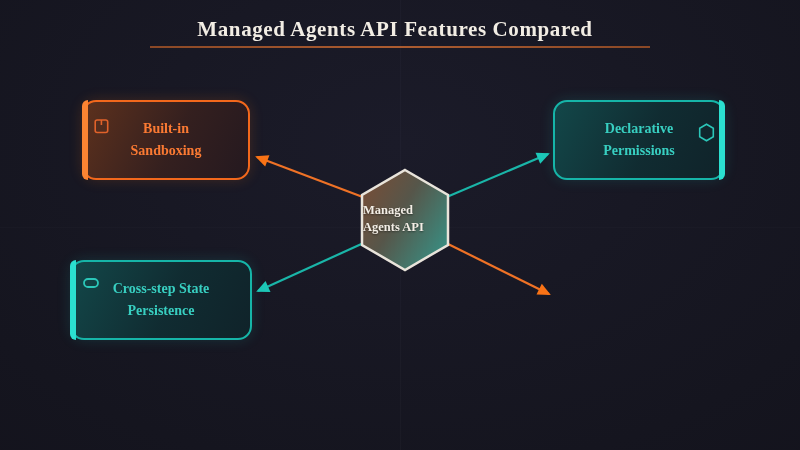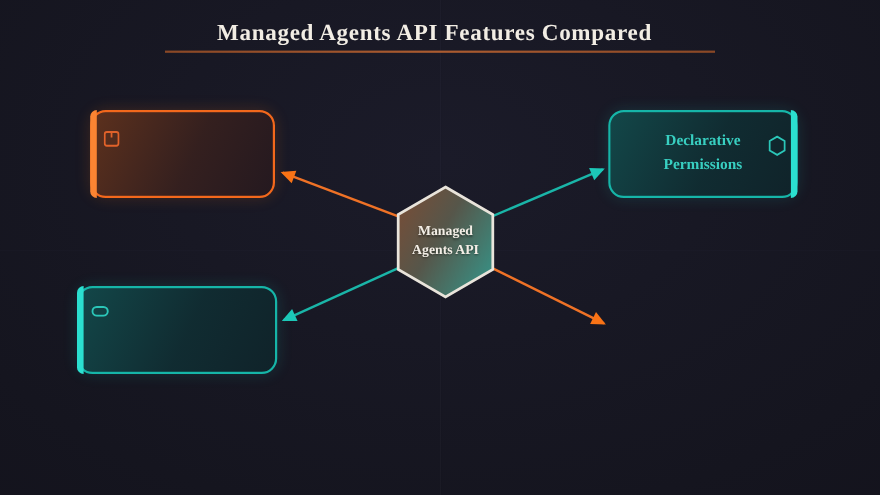--- a/index.html
+++ b/index.html
@@ -60,21 +60,21 @@
     left:70px;top:260px;width:182px;
     border:2px solid #16b5a8;
     background:linear-gradient(115deg, rgba(29,200,184,0.26) 0%, rgba(29,200,184,0.10) 55%, rgba(29,200,184,0.05) 100%), #0f1a22;
     box-shadow:0 0 14px rgba(29,200,184,0.16);
   }
   .node-bl .label{color:#38cfc1;width:156px;}
   .node-bl .accent{background:#2be0d0;}
   .node-bl .icon{left:11px;top:16px;}
 
   .hex-label{
-    position:absolute;left:363px;top:202px;width:84px;text-align:center;
+    position:absolute;left:363px;top:202px;width:84px;
     font-size:12.5px;line-height:17px;font-weight:bold;color:#f3eee6;
     text-shadow:0 1px 2px rgba(0,0,0,0.45);
   }
 </style>
 </head>
 <body>
 
 <div class="crosshair-v"></div>
 <div class="crosshair-h"></div>
 
@@ -105,34 +105,36 @@
 </svg>
 
 <div class="node node-tl">
   <span class="accent left"></span>
   <span class="icon">
     <svg width="15" height="16" viewBox="0 0 15 16">
       <rect x="1.2" y="2" width="12.5" height="12.5" rx="2" fill="none" stroke="#e1622a" stroke-width="1.6"></rect>
       <line x1="7.4" y1="2" x2="7.4" y2="7" stroke="#e1622a" stroke-width="1.6"></line>
     </svg>
   </span>
+  <span class="label">Built-in Sandboxing</span>
 </div>
 
 <div class="node node-tr">
   <span class="accent right"></span>
   <span class="icon">
     <svg width="17" height="19" viewBox="0 0 17 19">
       <polygon points="8.5,1.2 15.3,5.2 15.3,13.8 8.5,17.8 1.7,13.8 1.7,5.2" fill="none" stroke="#2bc6b8" stroke-width="1.6"></polygon>
     </svg>
   </span>
   <span class="label">Declarative Permissions</span>
 </div>
 
 <div class="node node-bl">
   <span class="accent left"></span>
   <span class="icon">
     <svg width="16" height="10" viewBox="0 0 16 10">
       <rect x="1" y="1" width="14" height="8" rx="4" fill="none" stroke="#2bc6b8" stroke-width="1.8"></rect>
     </svg>
   </span>
+  <span class="label">Cross-step State Persistence</span>
 </div>
 
 <div class="hex-label">Managed Agents API</div>
 
 </body></html>

